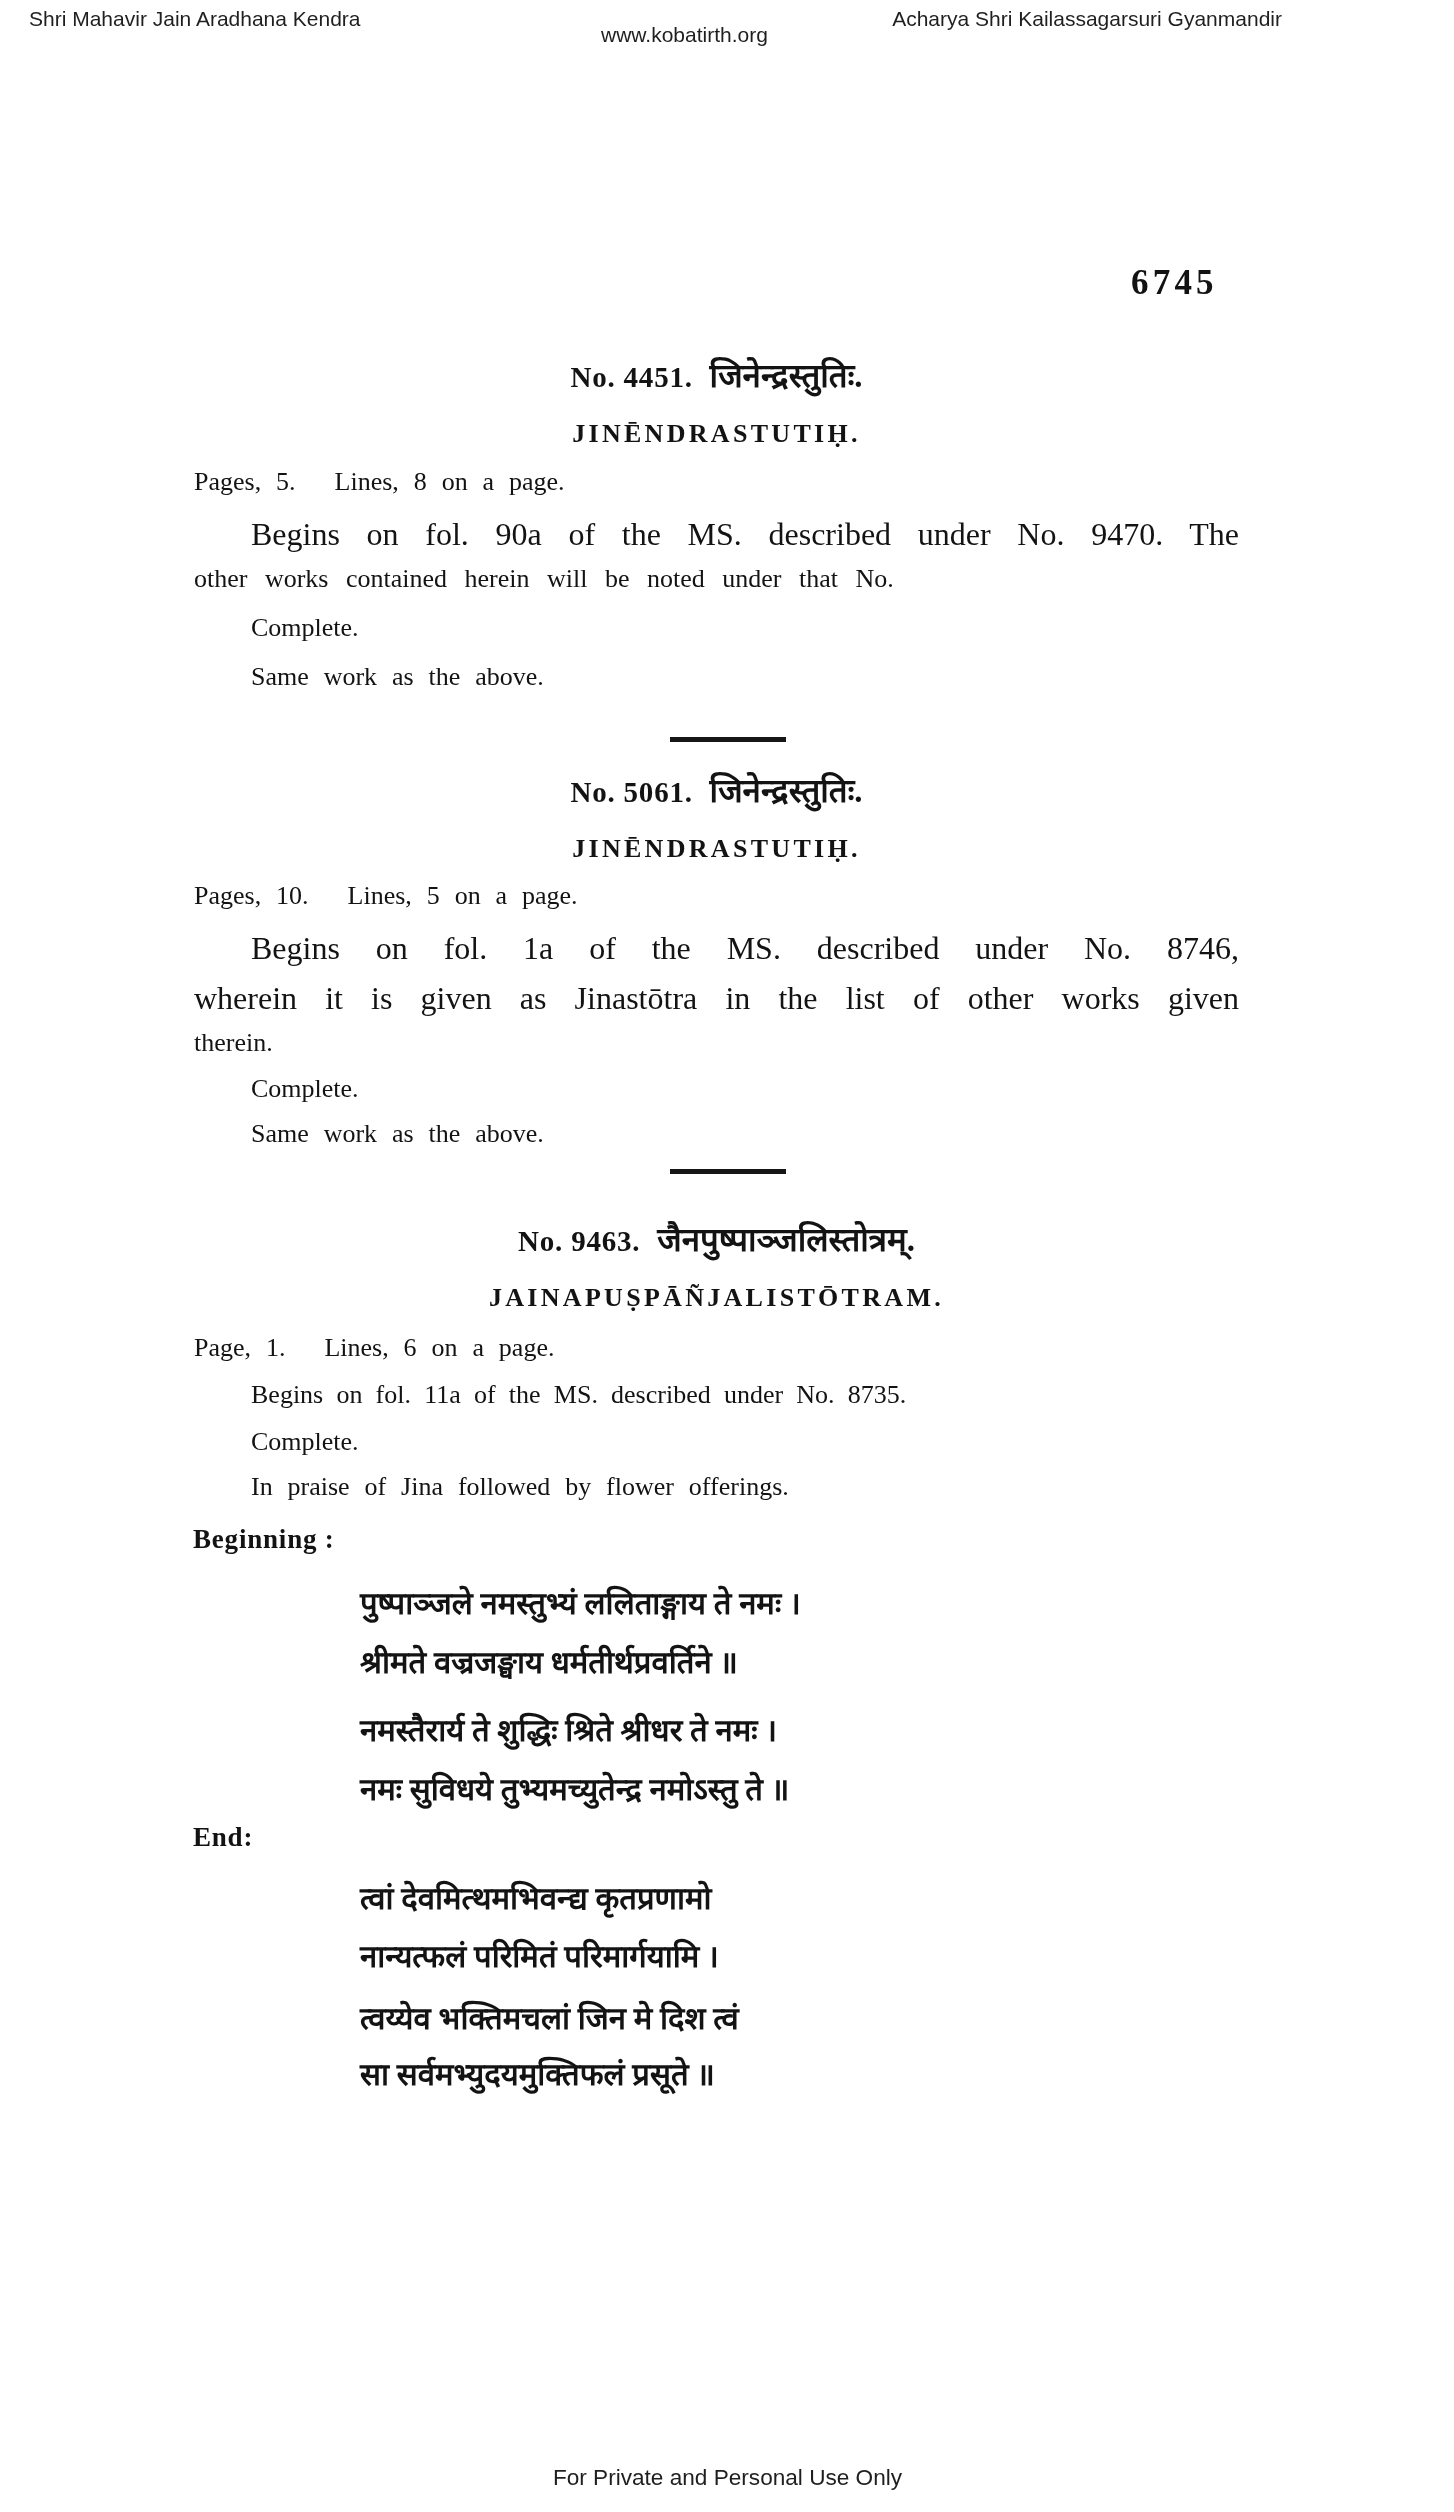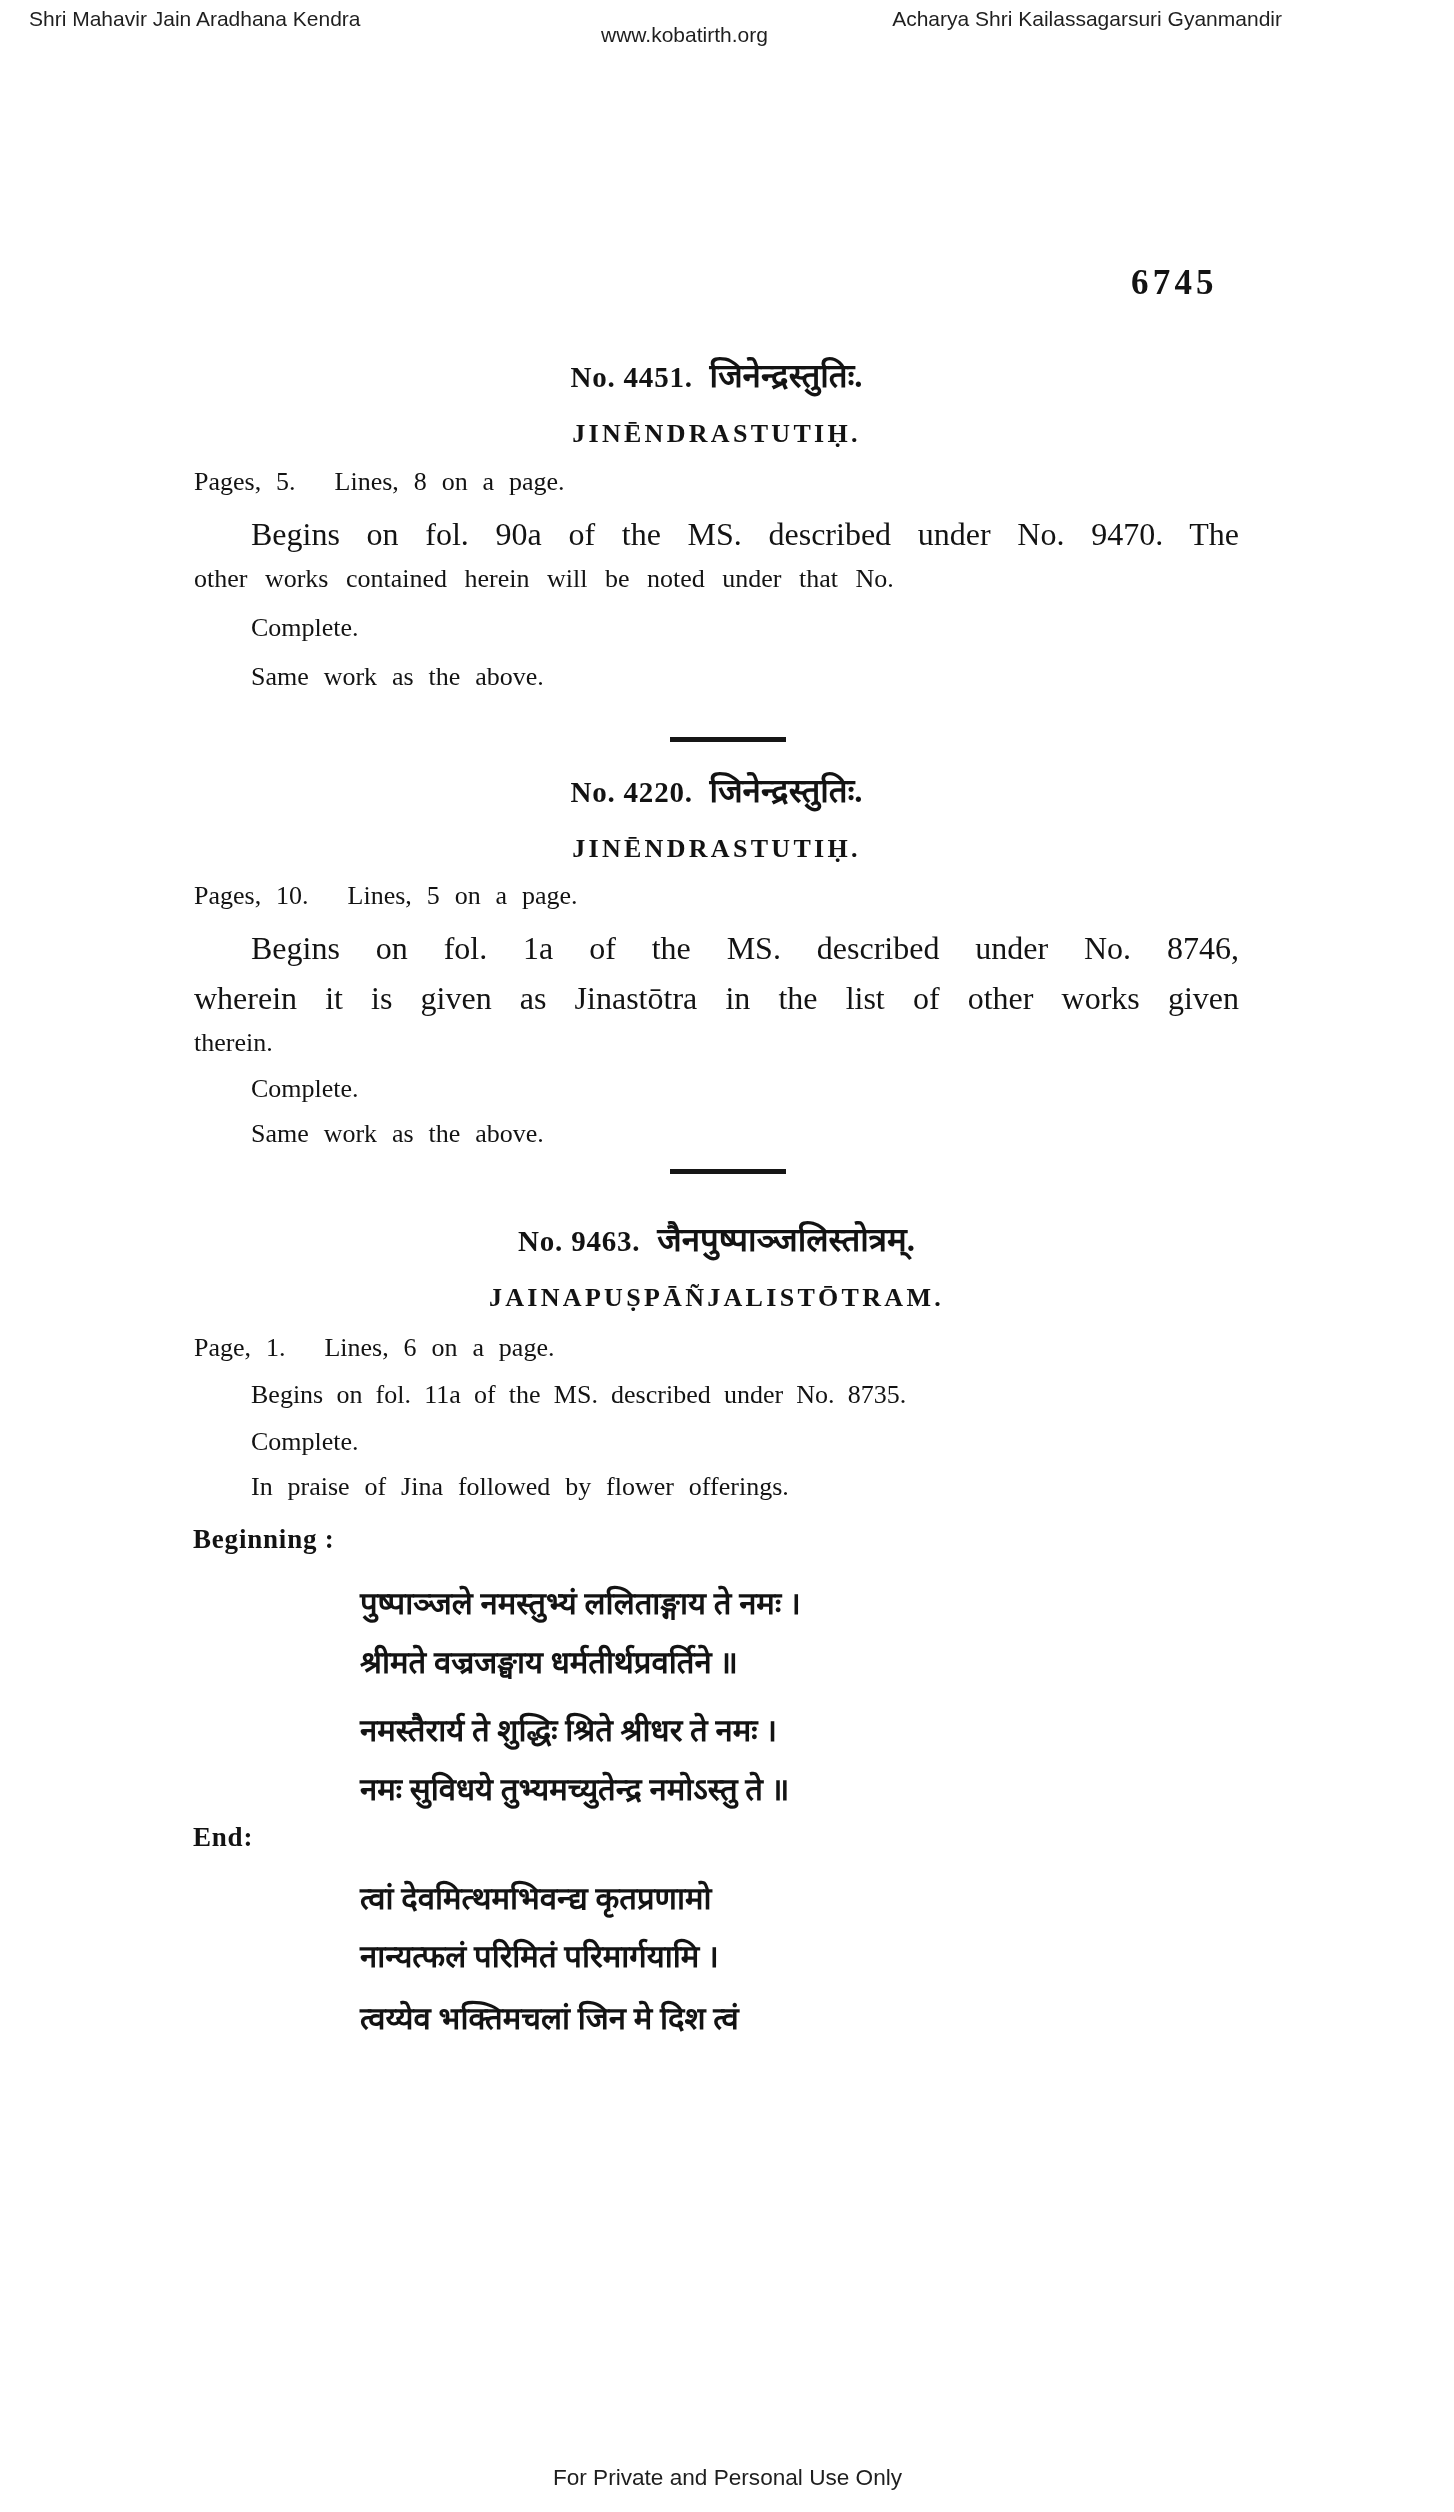--- a/index.html
+++ b/index.html
@@ -70,21 +70,21 @@
     <span>Pages, 5.</span><span class="meta-gap"></span><span>Lines, 8 on a page.</span>
   </div>
   <div class="abs jline" style="left:251px; top:516px; width:988px;">Begins on fol. 90a of the MS. described under No. 9470.  The</div>
   <div class="abs body-text" style="left:194px; top:564px; word-spacing:11px;">other works contained herein will be noted under that No.</div>
   <div class="abs body-text" style="left:251px; top:613px;">Complete.</div>
   <div class="abs body-text" style="left:251px; top:662px;">Same work as the above.</div>
 
   <div class="divider" style="left:670px; top:737px;"></div>
 
   <div class="abs entry-heading" style="top:767px;">
-    <span class="entry-no">No. 4220.</span>
+    <span class="entry-no">No. 5061.</span>
     <span class="entry-deva">जिनेन्द्रस्तुतिः.</span>
   </div>
   <div class="abs entry-translit" style="top:834px;">JINĒNDRASTUTIḤ.</div>
   <div class="abs body-text" style="left:194px; top:881px;">
     <span>Pages, 10.</span><span class="meta-gap"></span><span>Lines, 5 on a page.</span>
   </div>
   <div class="abs jline" style="left:251px; top:930px; width:988px;">Begins on fol. 1a of the MS. described under No. 8746,</div>
   <div class="abs jline" style="left:194px; top:980px; width:1045px;">wherein it is given as Jinastōtra in the list of other works given</div>
   <div class="abs body-text" style="left:194px; top:1028px;">therein.</div>
   <div class="abs body-text" style="left:251px; top:1074px;">Complete.</div>
@@ -107,17 +107,18 @@
   <div class="abs label-bold" style="left:193px; top:1524px;">Beginning :</div>
   <div class="abs verse" style="left:360px; top:1581px;">पुष्पाञ्जले नमस्तुभ्यं ललिताङ्गाय ते नमः ।</div>
   <div class="abs verse" style="left:360px; top:1708px;">नमस्तैरार्य ते शुद्धिः श्रिते श्रीधर ते नमः ।</div>
   <div class="abs verse" style="left:360px; top:1640px;">श्रीमते वज्रजङ्घाय धर्मतीर्थप्रवर्तिने ॥</div>
   <div class="abs verse" style="left:360px; top:1767px;">नमः सुविधये तुभ्यमच्युतेन्द्र नमोऽस्तु ते ॥</div>
 
   <div class="abs label-bold" style="left:193px; top:1822px;">End:</div>
   <div class="abs verse" style="left:360px; top:1876px;">त्वां देवमित्थमभिवन्द्य कृतप्रणामो</div>
   <div class="abs verse" style="left:360px; top:1934px;">नान्यत्फलं परिमितं परिमार्गयामि ।</div>
   <div class="abs verse" style="left:360px; top:1996px;">त्वय्येव भक्तिमचलां जिन मे दिश त्वं</div>
+  <div class="abs verse" style="left:360px; top:2052px;">सा सर्वमभ्युदयमुक्तिफलं प्रसूते ॥</div>
 
   <div class="abs footer-text" style="top:2465px;">For Private and Personal Use Only</div>
 
 </div>
 
 
 </body></html>

